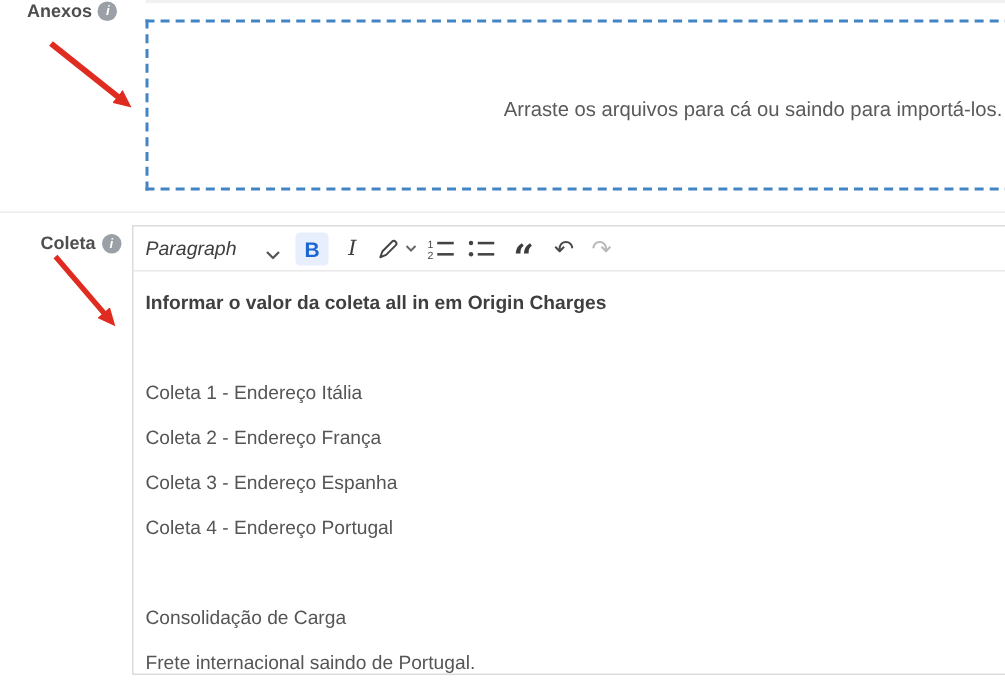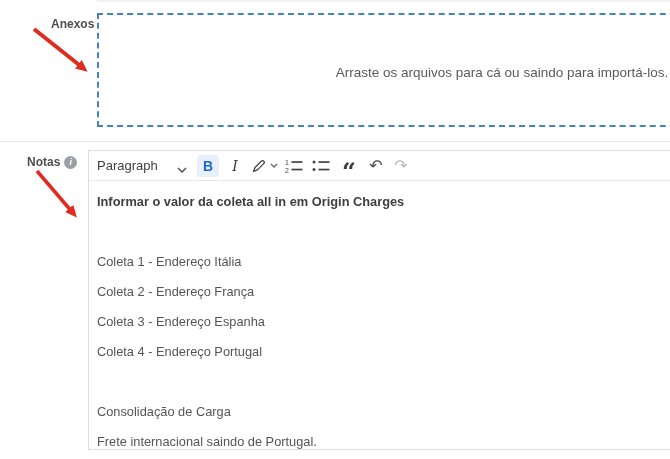--- a/index.html
+++ b/index.html
@@ -12,21 +12,21 @@
   }
   
   .top-edge{position:absolute;left:97px;right:0;top:0;height:2px;background:#f1f1f1;}
 
   
   .field-label{
     position:absolute;
     display:flex;align-items:center;gap:4px;
     font-size:12px;font-weight:700;color:#4e4e4e;
   }
-  .field-label.anexos{left:18px;top:17px;margin-left:33px;}
+  .field-label.anexos{left:18px;top:0;}
   .field-label.notas{left:27px;top:155px;}
   .info-icon{
     width:13px;height:13px;border-radius:50%;
     background:#9aa0a6;color:#ffffff;
     font-size:9px;font-weight:700;font-style:italic;
     display:inline-flex;align-items:center;justify-content:center;
     line-height:1;
   }
 
   
@@ -53,21 +53,21 @@
   }
   .toolbar{
     height:29px;
     border-bottom:1px solid #e8e8e8;
     display:flex;align-items:center;
     padding-left:8px;
     color:#444444;
   }
   .para-dd{
     width:90px;display:flex;align-items:flex-end;justify-content:space-between;
-    font-size:13px;color:#3f3f3f;cursor:pointer;
+    font-size:13px;color:#3f3f3f;cursor:pointer;font-style:italic;
   }
   .tb-btn{
     display:flex;align-items:center;justify-content:center;
     height:22px;min-width:22px;
     cursor:pointer;
     color:#444444;
   }
   .tb-btn.bold{
     margin-left:10px;
     background:var(--bold-active-bg,#e8effc);
@@ -118,21 +118,21 @@
     </span>
 </div>
 
 <div class="dropzone">
   <span>Arraste os arquivos para cá ou saindo para importá-los.</span>
 </div>
 
 <div class="divider"></div>
 
 <div class="field-label notas">
-  <span>Notas</span>
+  <span>Coleta</span>
   <span class="info-icon">
       <span>i</span>
     </span>
 </div>
 
 <div class="editor">
   <div class="toolbar">
     <div class="para-dd">
       <span>Paragraph</span>
       <svg width="10" height="6" viewBox="0 0 10 6">

